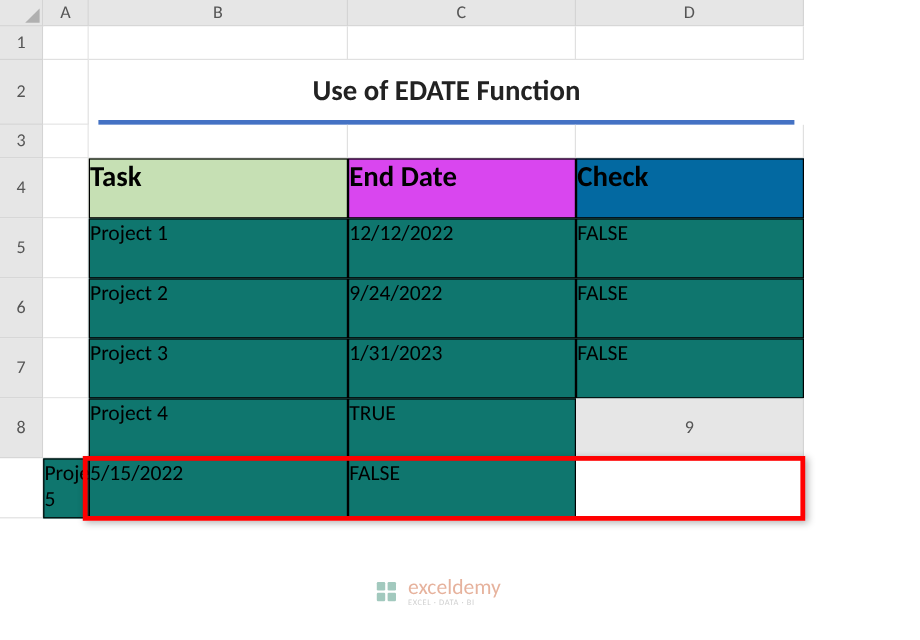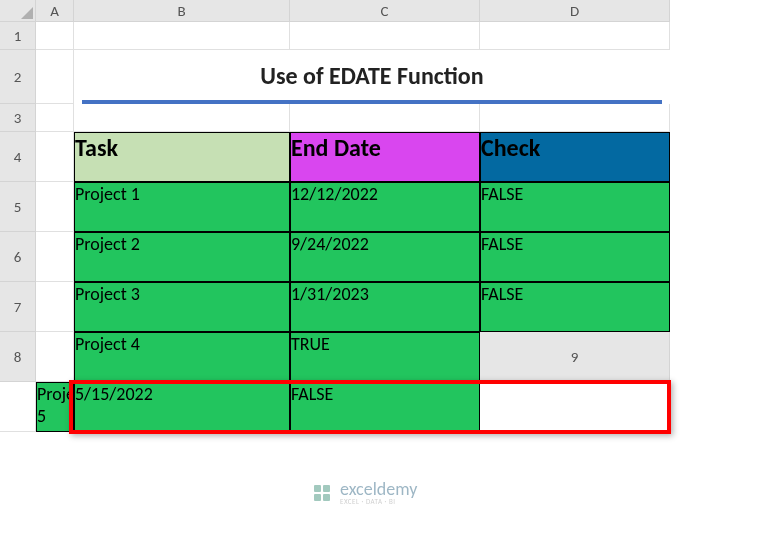--- a/index.html
+++ b/index.html
@@ -82,21 +82,21 @@
       font-weight: bold;
       font-size: 24px;
       border: 1px solid #000;
     }
     .th-task { background: #c6e0b4; }
     .th-date { background: #d946ef; }
     .th-check { background: #0369a1; }
     .table-cell {
       font-size: 18px;
       border: 1px solid #000;
-      background: #22c55e;
+      background: #0f766e;
     }
     .highlight-box {
       position: absolute;
       border: 4px solid #ff0000;
       pointer-events: none;
       box-shadow: 2px 2px 6px rgba(0,0,0,0.3);
     }
     .watermark {
       position: absolute;
       display: flex;
@@ -108,21 +108,21 @@
       width: 24px;
       height: 24px;
     }
     .watermark-text {
       display: flex;
       flex-direction: column;
       line-height: 1;
     }
     .watermark-main {
       font-size: 18px;
-      color: #0c4a6e;
+      color: #c2410c;
       font-weight: 500;
     }
     .watermark-sub {
       font-size: 7px;
       color: #888;
       letter-spacing: 0.5px;
     }
   </style>
 </head>
 <body>

